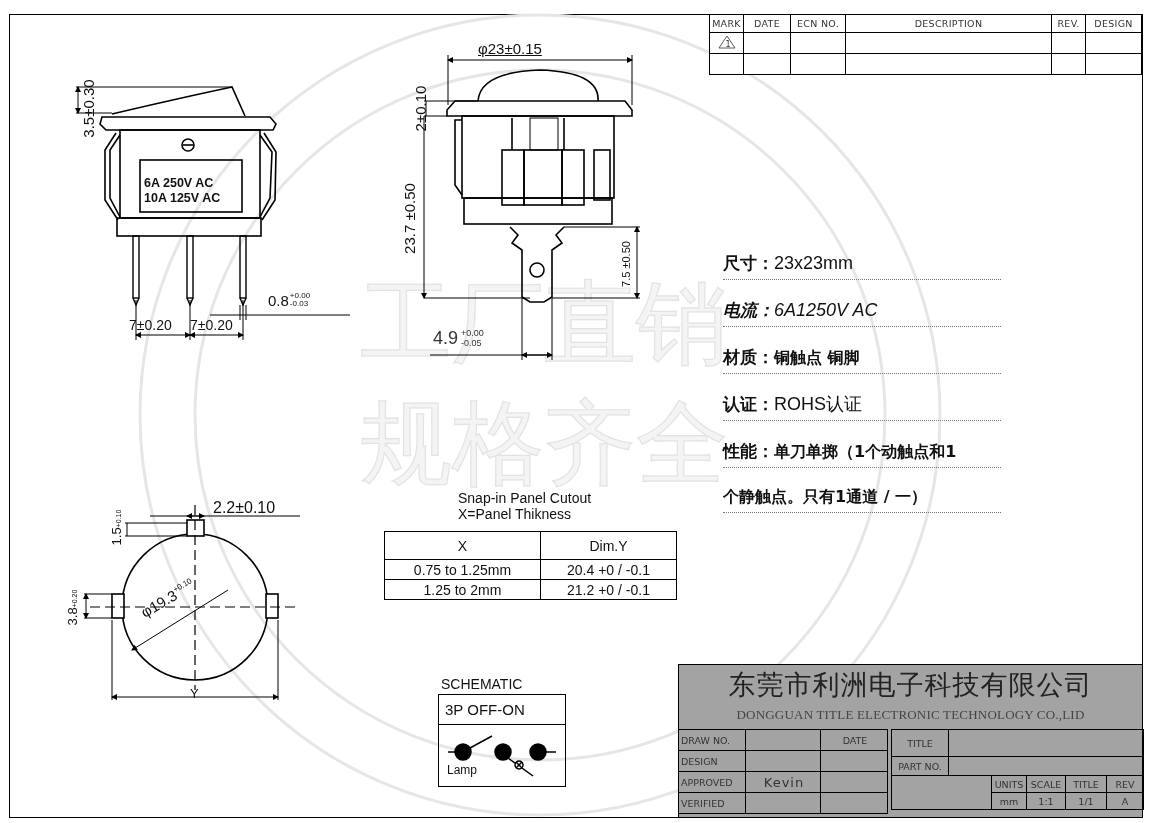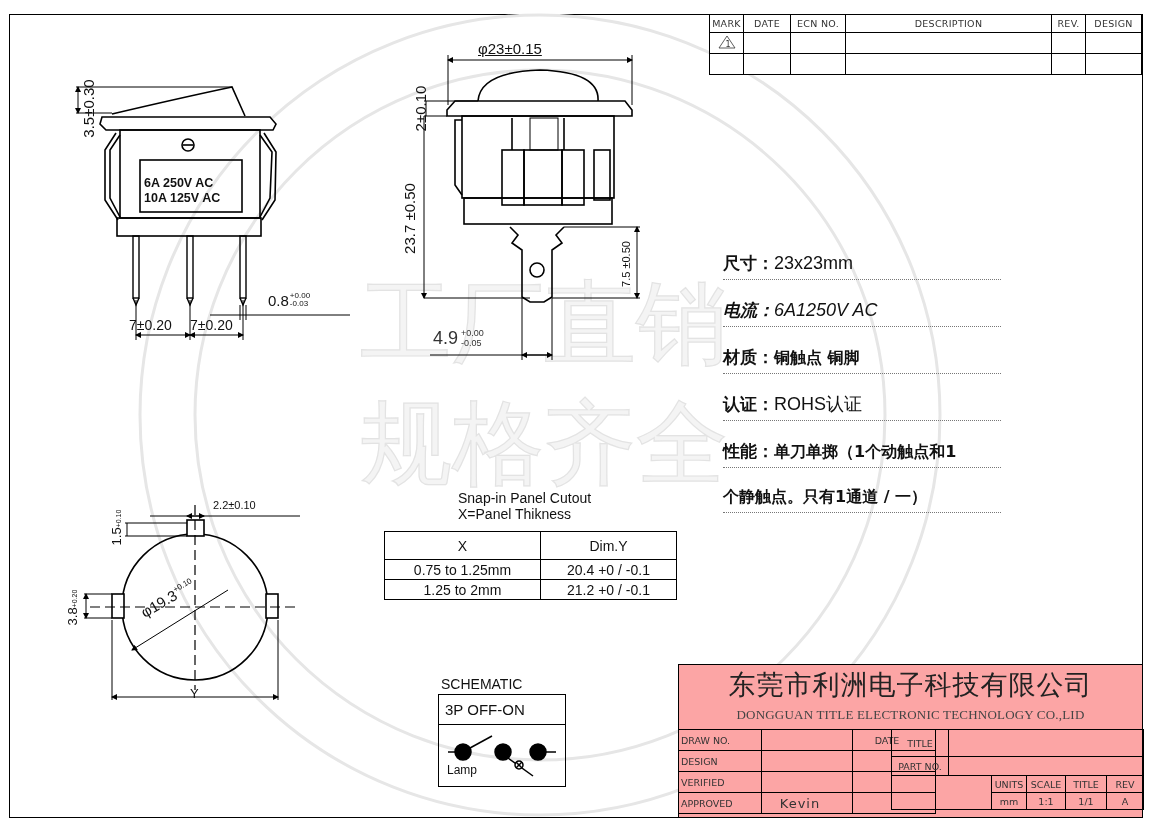--- a/index.html
+++ b/index.html
@@ -21,25 +21,25 @@
   table.snap td { border: 1.5px solid #000; text-align: center; height: 19px; padding: 0; }
   table.snap td.c1 { width: 155px; }
   table.snap td.c2 { width: 135px; }
   table.snap tr.h td { height: 27px; }
   
   .schem-title { position: absolute; left: 441px; top: 676px; font-size: 14px; }
   .schem-box { position: absolute; left: 438px; top: 694px; width: 128px; height: 93px; border: 1.5px solid #000; box-sizing: border-box; }
   .schem-head { height: 30px; border-bottom: 1.5px solid #000; font-size: 15px; line-height: 30px; padding-left: 6px; box-sizing: border-box; }
   .lamp-label { position: absolute; left: 8px; top: 68px; font-size: 12px; }
   
-  .tb { position: absolute; left: 678px; top: 664px; width: 465px; height: 154px; border: 1.5px solid #000; box-sizing: border-box; background: #fca5a5; }
+  .tb { position: absolute; left: 678px; top: 664px; width: 465px; height: 154px; border: 1.5px solid #000; box-sizing: border-box; background: #a3a3a3; }
   .company-cn { position: absolute; left: 0; width: 100%; top: 2px; text-align: center; font-family: "DejaVu Serif", serif; font-size: 27px; letter-spacing: 1px; color: #222; }
   .company-en { position: absolute; left: 0; width: 100%; top: 42px; text-align: center; font-family: "Liberation Serif", serif; font-size: 13px; color: #444; letter-spacing: 0.2px; }
   table.tbl { position: absolute; left: 678px; top: 729px; border-collapse: collapse; font-family: "DejaVu Sans", sans-serif; font-size: 9.5px; color: #333; }
-  table.tbl td { border: 1px solid #000; padding: 0 16px 0 2px; height: 20px; }
+  table.tbl td { border: 1px solid #000; padding: 0 0 0 2px; height: 20px; }
   table.tbl2 { position: absolute; left: 891px; top: 729px; border-collapse: collapse; font-family: "DejaVu Sans", sans-serif; font-size: 9.5px; color: #333; }
   table.tbl2 td { border: 1px solid #000; padding: 0; text-align: center; }
   .txt-dim { font-family: "Liberation Sans", sans-serif; }
 </style>
 </head>
 <body>
 
 <div class="frame"></div>
 
 <svg class="drawing" width="1150" height="823" viewBox="0 0 1150 823">
@@ -209,21 +209,21 @@
 </div>
 
 <div class="abs txt-dim" style="left:478px;top:40px;font-size:15px;text-decoration:underline;">φ23±0.15</div>
 <div class="abs txt-dim" style="left:380px;top:100px;transform:rotate(-90deg);font-size:15px;width:80px;text-align:center;">2±0.10</div>
 <div class="abs txt-dim" style="left:354px;top:210px;transform:rotate(-90deg);font-size:15px;width:110px;text-align:center;">23.7 ±0.50</div>
 <div class="abs txt-dim" style="left:586px;top:258px;transform:rotate(-90deg);font-size:11px;width:80px;text-align:center;">7.5 ±0.50</div>
 <div class="abs txt-dim" style="left:433px;top:328px;font-size:18px;color:#333;">
   <span>4.9</span><span style="display:inline-block;font-size:9px;line-height:10px;vertical-align:top;margin-left:3px;"><span>+0.00</span><br><span>-0.05</span></span>
 </div>
 
-<div class="abs txt-dim" style="left:213px;top:499px;font-size:11px;">2.2±0.10</div>
+<div class="abs txt-dim" style="left:213px;top:499px;font-size:16px;">2.2±0.10</div>
 <div class="abs txt-dim" style="left:86px;top:520px;transform:rotate(-90deg);font-size:13px;width:60px;text-align:center;">
   <span>1.5</span><span style="font-size:7px;">+0.10</span>
 </div>
 <div class="abs txt-dim" style="left:42px;top:600px;transform:rotate(-90deg);font-size:13px;width:60px;text-align:center;">
   <span>3.8</span><span style="font-size:7px;">+0.20</span>
 </div>
 <div class="abs txt-dim" style="left:138px;top:590px;transform:rotate(-30deg);font-size:15px;">
   <span>φ19.3</span><span style="font-size:8px;vertical-align:top;">+0.10</span>
 </div>
 <div class="abs txt-dim" style="left:190px;top:686px;font-size:13px;">Y</div>
@@ -304,27 +304,27 @@
     <td style="width:64px">DRAW  NO.</td>
     <td style="width:72px"></td>
     <td style="width:64px;text-align:center;">DATE</td>
   </tr>
   <tr>
     <td>DESIGN</td>
     <td></td>
     <td></td>
   </tr>
   <tr>
-    <td>VERIFIED</td>
-    <td></td>
-    <td></td>
-  </tr>
-  <tr>
     <td>APPROVED</td>
     <td style="font-size:13px;text-align:center;letter-spacing:1px;">Kevin</td>
+    <td></td>
+  </tr>
+  <tr>
+    <td>VERIFIED</td>
+    <td></td>
     <td></td>
   </tr>
 </tbody>
   </table>
 <table class="tbl2">
   <tbody>
       <tr style="height:27px;">
     <td style="width:56px;">TITLE</td>
     <td colspan="5" style="width:194px;"></td>
   </tr>

